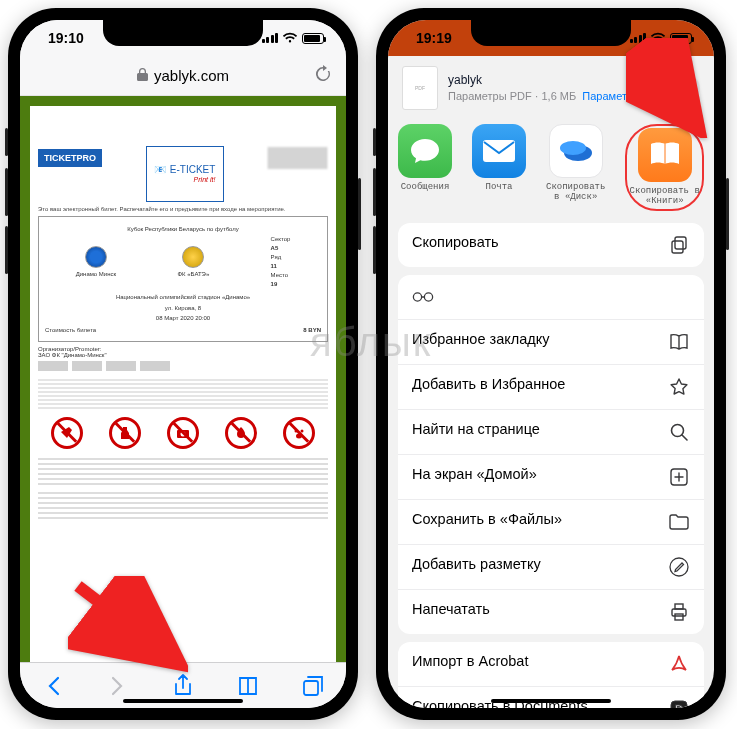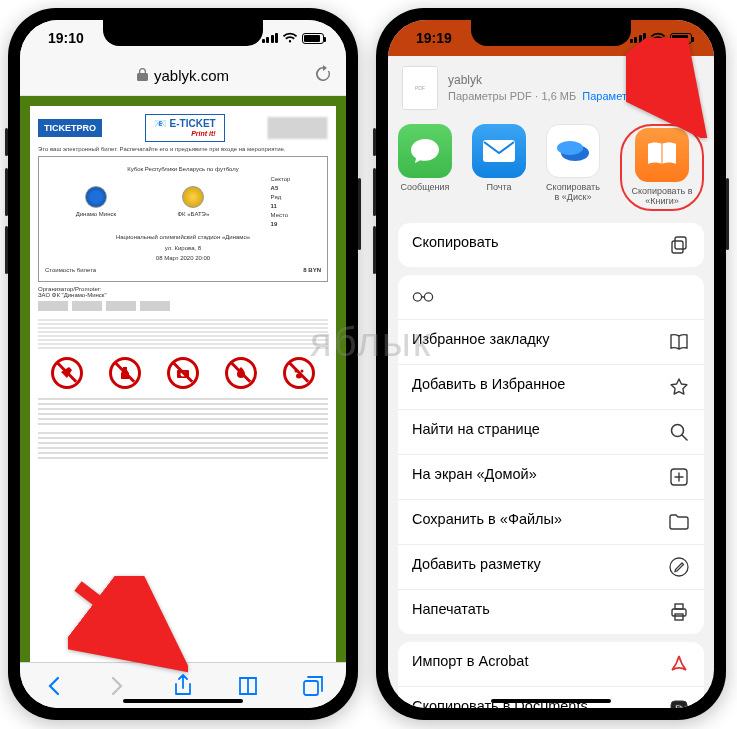--- a/index.html
+++ b/index.html
@@ -97,21 +97,21 @@
   }
   .ticket-page {
     background:#fff;
     height: 100%;
     padding:8px;
     font-size:7px;
     color:#333;
   }
   .t-header { display:flex; align-items:center; justify-content:space-between; margin-bottom:4px;}
   .t-logo1 { background:#1a5fb4; color:#fff; font-weight:700; font-size:9px; padding:4px 6px; }
-  .t-logo2 { border:1px solid #1a5fb4; padding:4px 8px; font-weight:700; color:#1a5fb4; font-size:10px; line-height:1.05;}
+  .t-logo2 { border:1px solid #1a5fb4; padding:18px 8px; font-weight:400; color:#1a5fb4; font-size:10px; line-height:1.05;margin-top:32px;}
   .t-logo2 small { color:#c00; font-style:italic; font-size:7px; display:block; text-align:right;}
   .t-barcode { width:60px; height:22px; background: repeating-linear-gradient(90deg,#aaa,#aaa 1px,#fff 1px,#fff 2px); filter:blur(1px);}
   .t-sub { font-size:6px; color:#444; margin-bottom:4px;}
   .t-box { border:1px solid #999; padding:6px; font-size:6px; line-height:1.4;}
   .t-teams { display:flex; justify-content:space-around; align-items:center; margin-bottom:4px;}
   .t-team { text-align:center; }
   .t-team-logo { width:22px; height:22px; border-radius:50%; background:#e0e0e0; margin:0 auto 2px; border:1px solid #999;}
   .t-team-logo.blue { background: radial-gradient(#1e6fd8 40%, #0b3f8a);}
   .t-team-logo.yellow { background: radial-gradient(#ffd24a, #c99a00);}
   .t-info { text-align:center; font-size:6px; margin:2px 0;}
@@ -142,29 +142,30 @@
   .screen.share-bg { background:#f2f2f2; }
   .share-header {
     padding: 10px 14px 10px 14px;
     display:flex;
     align-items:center;
     gap:10px;
     flex-shrink:0;
   }
   .doc-thumb { width:36px; height:44px; background:#fff; border:1px solid #ddd; border-radius:3px; display:flex; align-items:center; justify-content:center; font-size:5px; color:#aaa;}
   .doc-meta { flex:1; font-size:12px; line-height:1.3;}
-  .doc-title { color:#737373; font-weight:400;}
+  .doc-title { color:#0f172a; font-weight:400;}
   .doc-sub { color:#8a8a8e; font-size:11px;}
   .doc-params { color:#007aff; font-size:11px;}
   .close-btn { width:26px; height:26px; border-radius:50%; background:#e4e4e8; display:flex; align-items:center; justify-content:center; color:#7a7a7e;}
   .app-row {
     display:flex;
     padding: 4px 10px 12px 10px;
     gap:20px;
     flex-shrink:0;
+    font-family:Liberation Mono, monospace;
   }
   .app-item { flex:1; text-align:center; font-size:9px; color:#555; line-height:1.15;}
   .app-icon { width:54px; height:54px; border-radius:13px; margin:0 auto 4px; display:flex; align-items:center; justify-content:center; color:#fff;}
   .app-icon.green { background:linear-gradient(#5dd267,#3db94a);}
   .app-icon.blue { background:linear-gradient(#3ba5f4,#1182e2);}
   .app-icon.disk { background:#fff; border:1px solid #e5e5e7;}
   .app-icon.orange { background:linear-gradient(#ff9a3e,#ff7a1b);}
   .highlight-box { border:2px solid #e33; border-radius:32px; padding:2px; }
   .actions-card {
     background:#fff;

